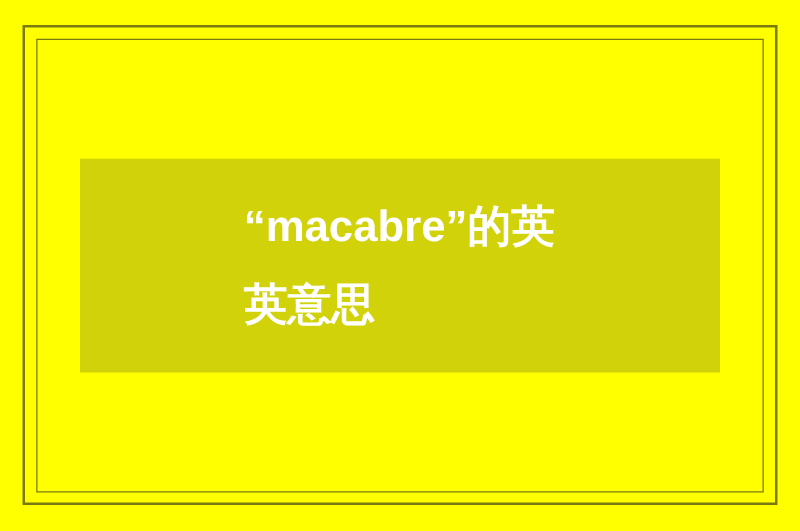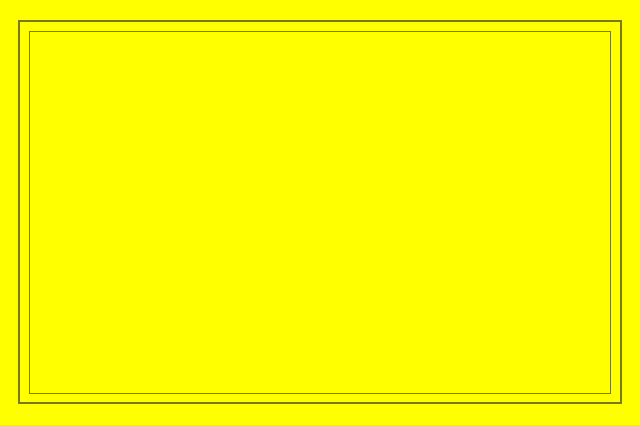--- a/index.html
+++ b/index.html
@@ -80,14 +80,17 @@
 <body>
 
 <div id="canvas">
 
   <div class="bg-fill"></div>
 
   <div class="frame-outer"></div>
 
   <div class="frame-inner"></div>
 
+  <div class="title-panel">
+    <div class="title-text">“macabre”的英英意思</div>
+  </div>
 
 </div>
 
 </body></html>

